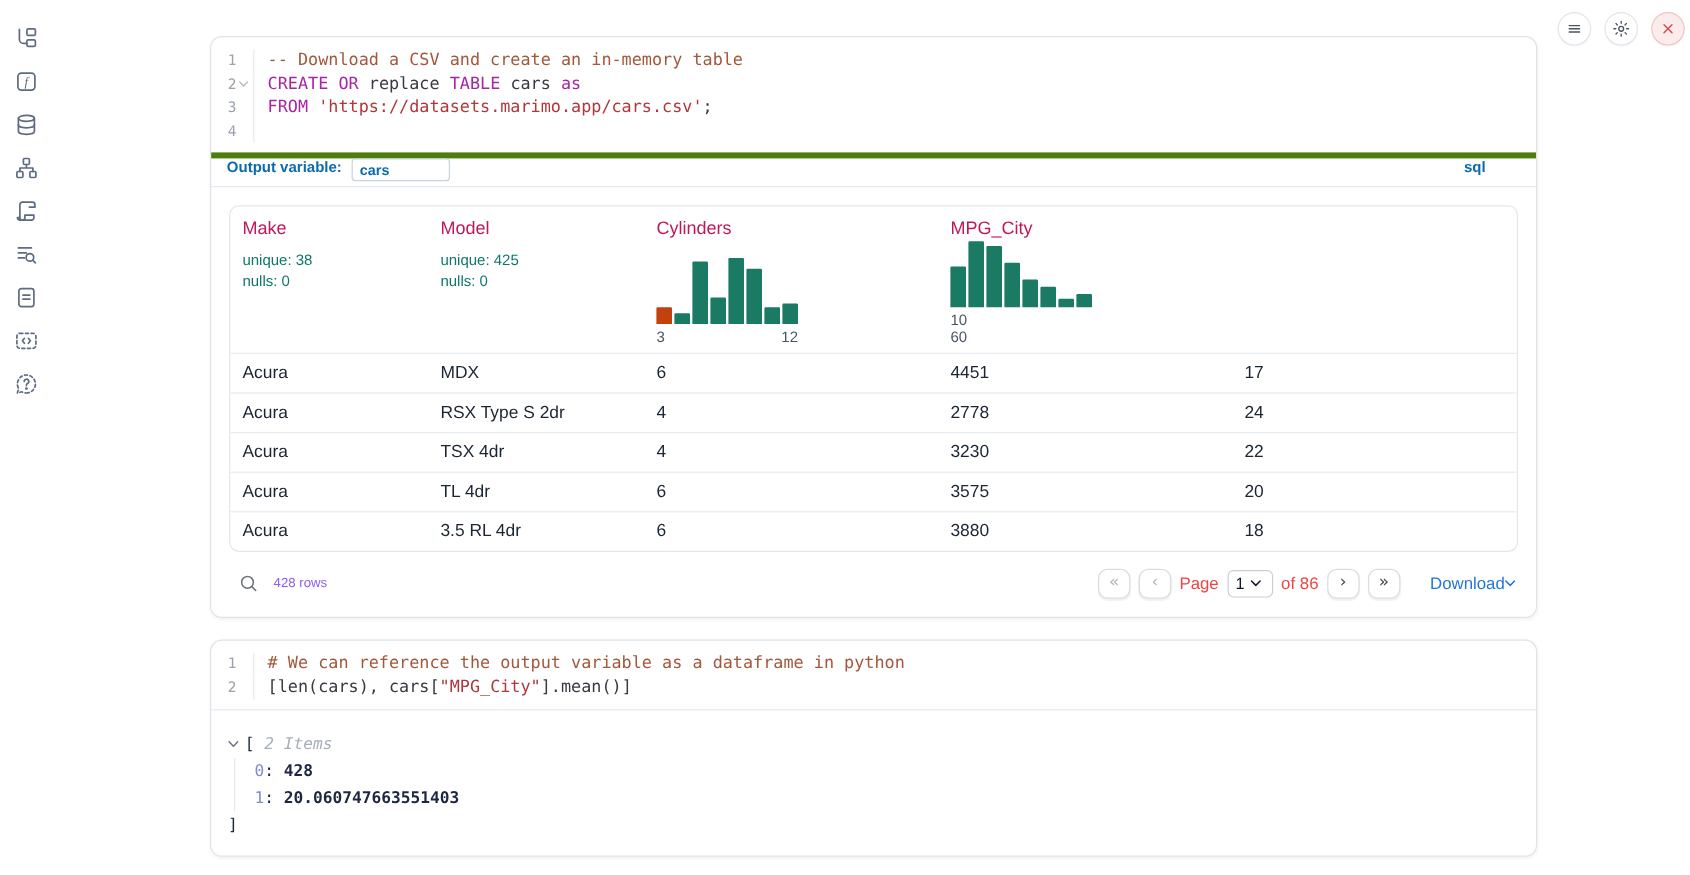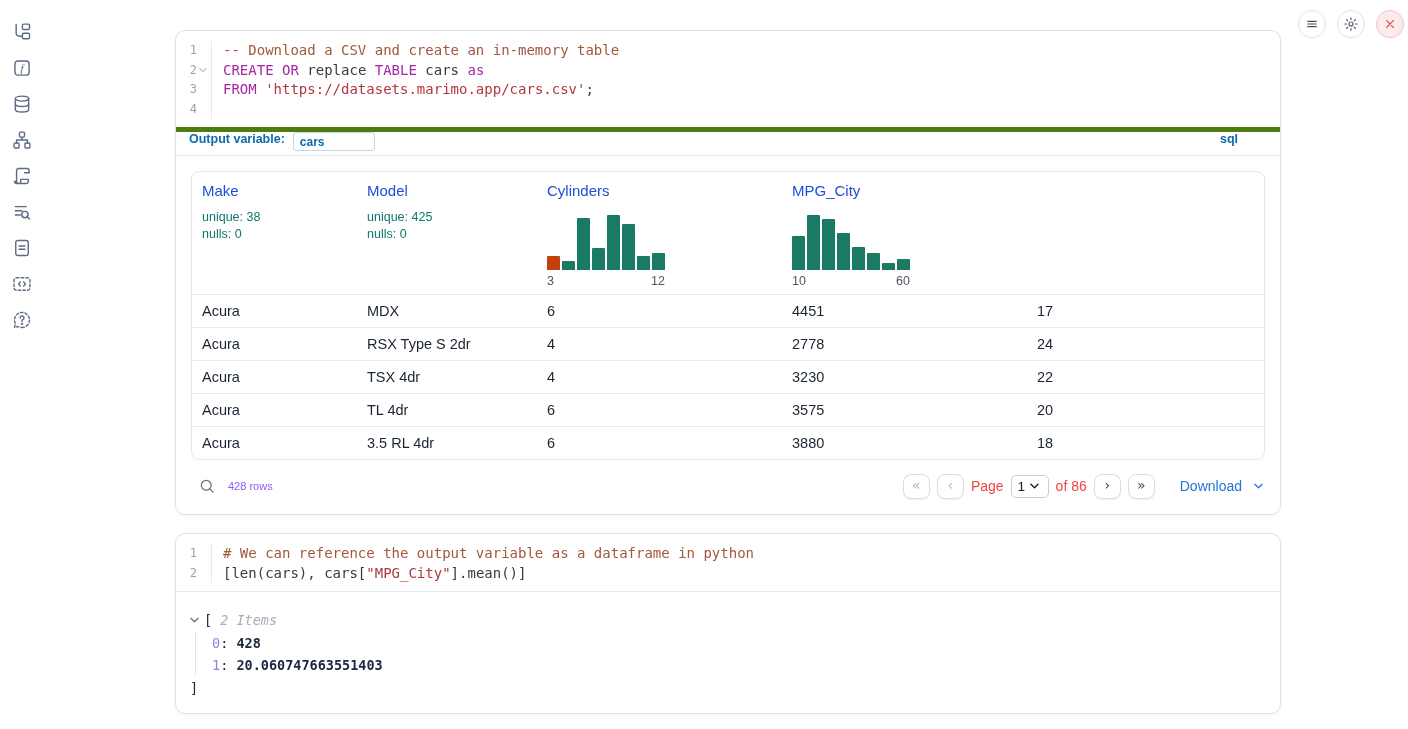--- a/index.html
+++ b/index.html
@@ -46,21 +46,21 @@
   .outvar-label { font-size:12.5px; font-weight:bold; color:#0b6bab; }
   .outvar-input { width:82px; height:19px; border:1px solid #ccd2d9; border-radius:3px;
     font-size:12px; font-weight:bold; color:#0b6bab; padding:0 6px; font-family:"Liberation Sans",sans-serif; }
   .lang-badge { margin-left:auto; font-size:12.5px; font-weight:bold; color:#0b6bab; padding-right:22px; }
 
   
   .output-region { border-top:1px solid #e6e9ed; padding:15px 15px 12px 15px; }
   .table-card { width:1074px; border:1px solid #e2e6eb; border-radius:8px; overflow:hidden; background:#fff; }
   .t-header, .t-row { display:grid; grid-template-columns:165px 180px 245px 245px 239px; }
   .t-hcell { padding:10px 10px 6px 10px; display:flex; flex-direction:column; height:122px; cursor:pointer; }
-  .t-hname { font-size:15px; color:#1d4ed8; }
+  .t-hname { font-size:15px; color:#be185d; }
   .t-hstats { margin-top:10px; font-size:12.5px; color:#0f766e; line-height:17px; }
   .hist { margin-top:auto; }
   .hist-bars { display:flex; align-items:flex-end; gap:2px; height:55px; }
   .hist-bar { border-radius:1px 1px 0 0; }
   .hist-labels { display:flex; justify-content:space-between; font-size:12.5px; color:#4b5563; margin-top:4px; }
   .t-row { border-top:1px solid #e7eaee; height:33px; }
   .t-cell { padding:0 10px; display:flex; align-items:center; font-size:14.5px; color:#1b2533; }
 
   
   .t-footer { margin-top:10px; display:flex; align-items:center; padding:0 2px 0 7px; height:32px; }
@@ -69,21 +69,21 @@
   .rowcount { margin-left:12px; font-size:11px; color:#8b5cf6; }
   .pager { margin-left:auto; display:flex; align-items:center; gap:7px; }
   .pbtn { width:27px; height:25px; border:1px solid #d9dde2; border-radius:8px; background:#fff;
     box-shadow:0 1px 1px rgba(16,24,40,.06); font-size:14px; color:#3f4754; cursor:pointer;
     display:flex; align-items:center; justify-content:center; font-family:"DejaVu Sans",sans-serif; padding-bottom:2px; }
   .pbtn.dis { color:#aeb5bf; }
   .pagelbl { font-size:14px; color:#ef4444; }
   .pselect { height:23px; min-width:38px; border:1px solid #c9ced6; border-radius:5px; background:#fff;
     display:flex; align-items:center; gap:5px; padding:0 6px; font-size:13.5px; color:#111827; cursor:pointer; }
   .chev { display:flex; color:inherit; }
-  .dl { margin-left:18px; display:flex; align-items:center; gap:12px; color:#2375d8; font-size:14px;
+  .dl { margin-left:18px; display:flex; align-items:center; gap:0; color:#2375d8; font-size:14px;
     font-weight:500; cursor:pointer; text-decoration:none; }
 
   
   .tree-output { border-top:1px solid #e6e9ed; padding:17px 16px 14px 14px;
     font-family:"DejaVu Sans Mono", monospace; font-size:13.5px; line-height:22px; color:#1d2742; }
   .tree-line { display:flex; align-items:center; }
   .tree-chev { width:12px; color:#6a7280; display:flex; margin-right:2px; cursor:pointer; }
   .items-label { color:#a7aeb9; font-style:italic; margin-left:8px; }
   .tree-entries { margin-left:5px; border-left:1px solid #e4e7eb; padding-left:16px; margin-top:1px; margin-bottom:1px; }
   .tkey { color:#8289d9; }
@@ -267,21 +267,21 @@
                 <div class="hist-bars">
                   <div class="hist-bar" style="width: 13px; height: 34px; background: rgb(27, 122, 99);"></div>
                   <div class="hist-bar" style="width: 13px; height: 55px; background: rgb(27, 122, 99);"></div>
                   <div class="hist-bar" style="width: 13px; height: 51px; background: rgb(27, 122, 99);"></div>
                   <div class="hist-bar" style="width: 13px; height: 37px; background: rgb(27, 122, 99);"></div>
                   <div class="hist-bar" style="width: 13px; height: 23px; background: rgb(27, 122, 99);"></div>
                   <div class="hist-bar" style="width: 13px; height: 17px; background: rgb(27, 122, 99);"></div>
                   <div class="hist-bar" style="width: 13px; height: 7px; background: rgb(27, 122, 99);"></div>
                   <div class="hist-bar" style="width: 13px; height: 11px; background: rgb(27, 122, 99);"></div>
                 </div>
-                <div class="hist-labels" style="width: 118px;">
+                <div class="hist-labels" style="width: 118px; flex-direction: column;">
                   <span>10</span>
                   <span>60</span>
                 </div>
               </div>
             </div>
           </div>
         <div id="t-body">
             <div class="t-row">
               <div class="t-cell">Acura</div>
               <div class="t-cell">MDX</div>

